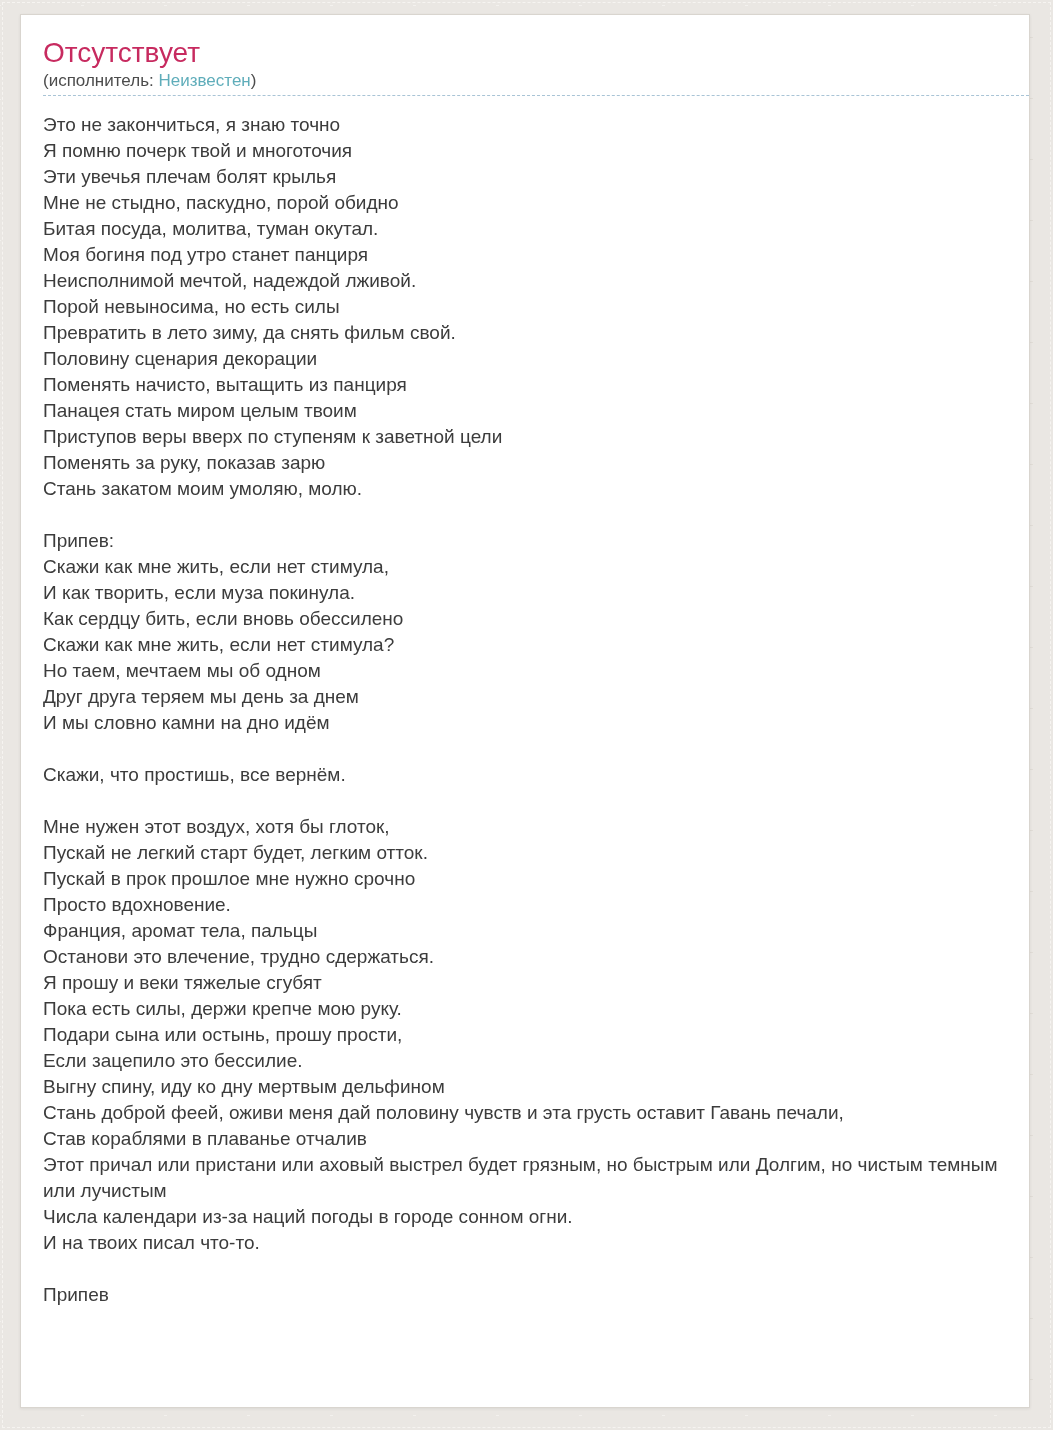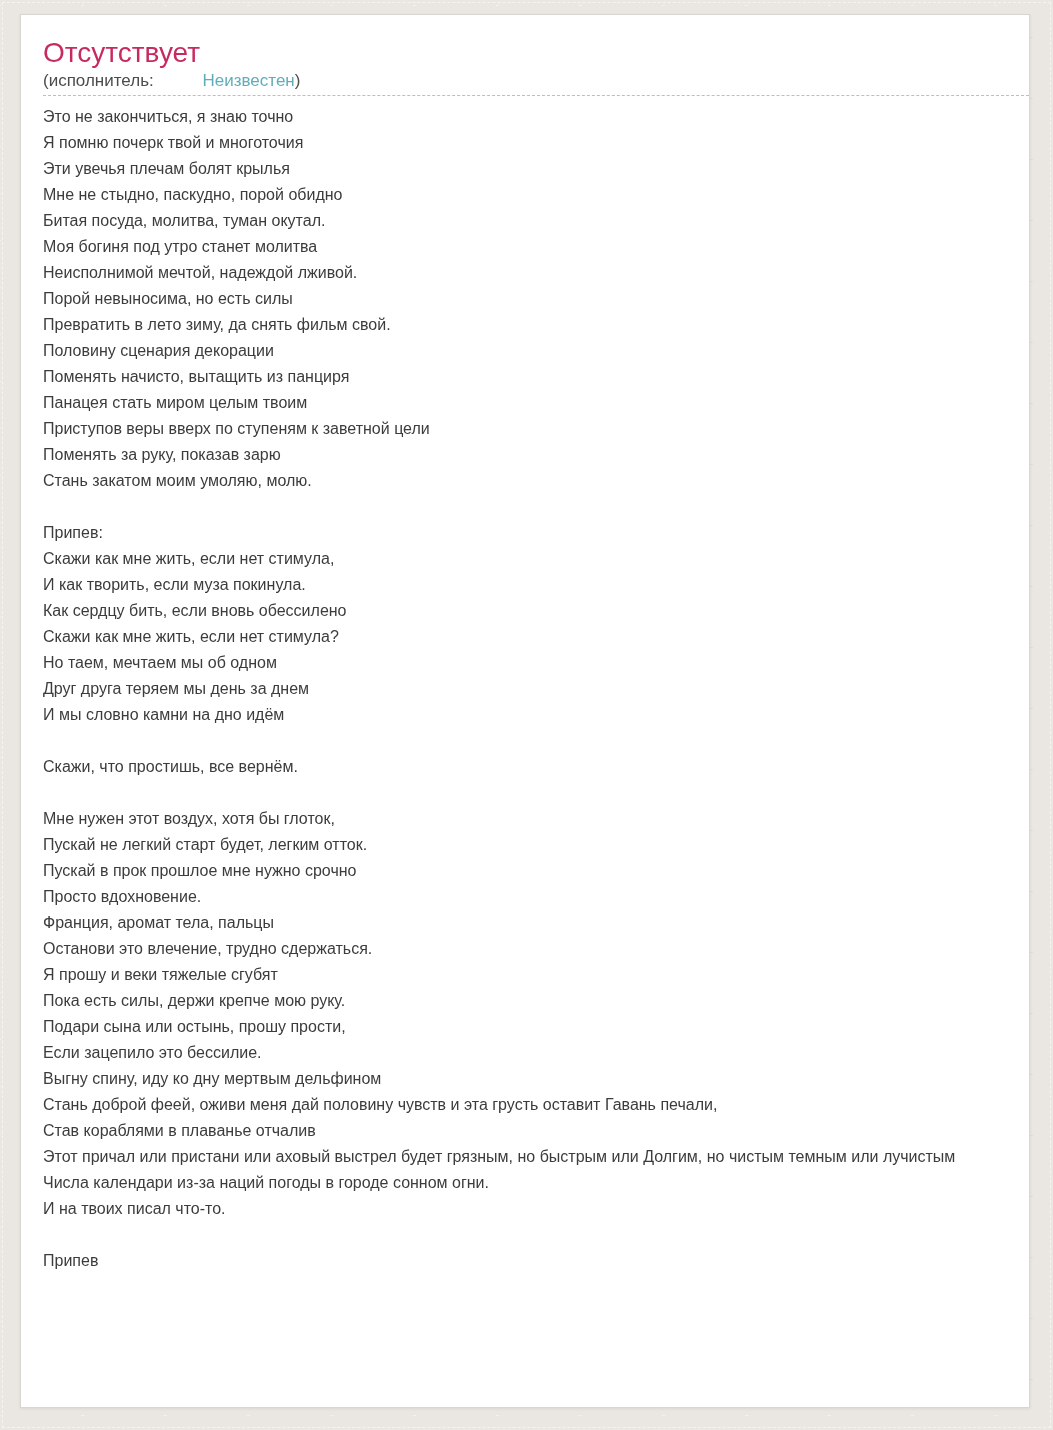--- a/index.html
+++ b/index.html
@@ -57,25 +57,24 @@
   .artist-line {
     margin-top: 2px;
     font-size: 17px;
     line-height: 20px;
     color: var(--muted-color);
   }
   .artist-link {
     color: var(--link-color);
     text-decoration: none;
     cursor: pointer;
-    margin-left: 44px;
   }
   .lyrics {
-    margin-top: 8px;
-    font-size: 16px;
+    margin-top: 16px;
+    font-size: 19px;
     line-height: 26px;
     color: var(--text-color);
   }
   .line { min-height: 26px; }
 </style>
 </head>
 <body>
 
 <div class="page-bg"></div>
 <div class="page-frame"></div>
@@ -85,21 +84,21 @@
     <h1 class="song-title">Отсутствует</h1>
     <div class="artist-line"><span>(исполнитель: </span><a class="artist-link">Неизвестен</a><span>)</span></div>
   </div>
 
   <div class="lyrics">
       <div class="line">Это не закончиться, я знаю точно</div>
       <div class="line">Я помню почерк твой и многоточия</div>
       <div class="line">Эти увечья плечам болят крылья</div>
       <div class="line">Мне не стыдно, паскудно, порой обидно</div>
       <div class="line">Битая посуда, молитва, туман окутал.</div>
-      <div class="line">Моя богиня под утро станет молитва</div>
+      <div class="line">Моя богиня под утро станет панциря</div>
       <div class="line">Неисполнимой мечтой, надеждой лживой.</div>
       <div class="line">Порой невыносима, но есть силы</div>
       <div class="line">Превратить в лето зиму, да снять фильм свой.</div>
       <div class="line">Половину сценария декорации</div>
       <div class="line">Поменять начисто, вытащить из панциря</div>
       <div class="line">Панацея стать миром целым твоим</div>
       <div class="line">Приступов веры вверх по ступеням к заветной цели</div>
       <div class="line">Поменять за руку, показав зарю</div>
       <div class="line">Стань закатом моим умоляю, молю.</div>
       <div class="line"></div>

